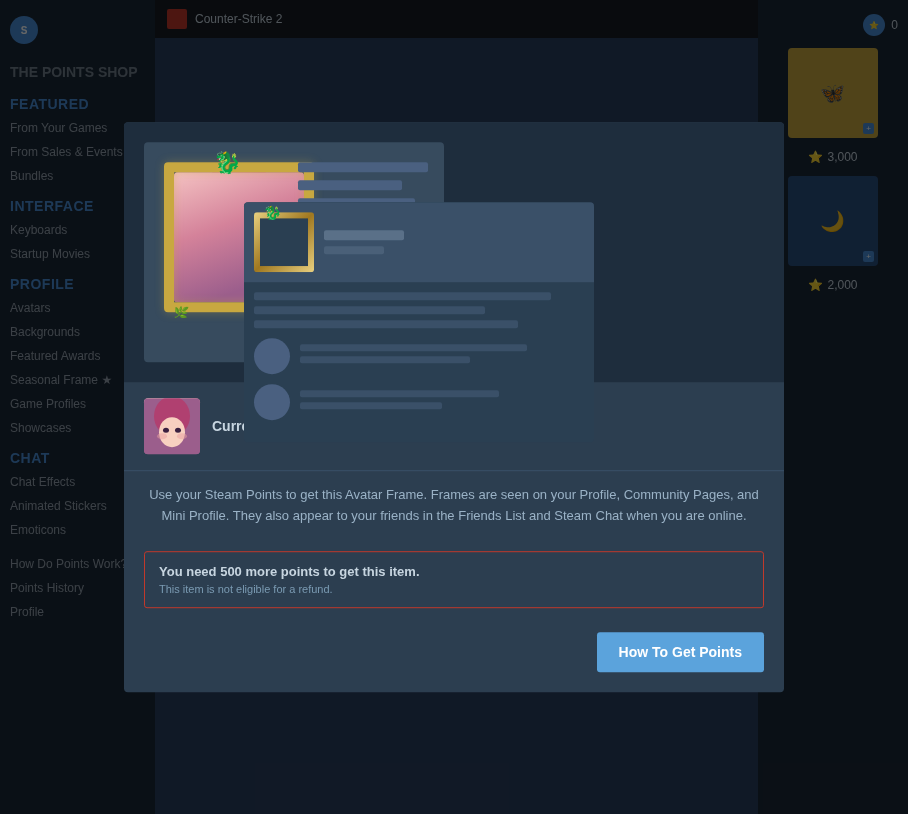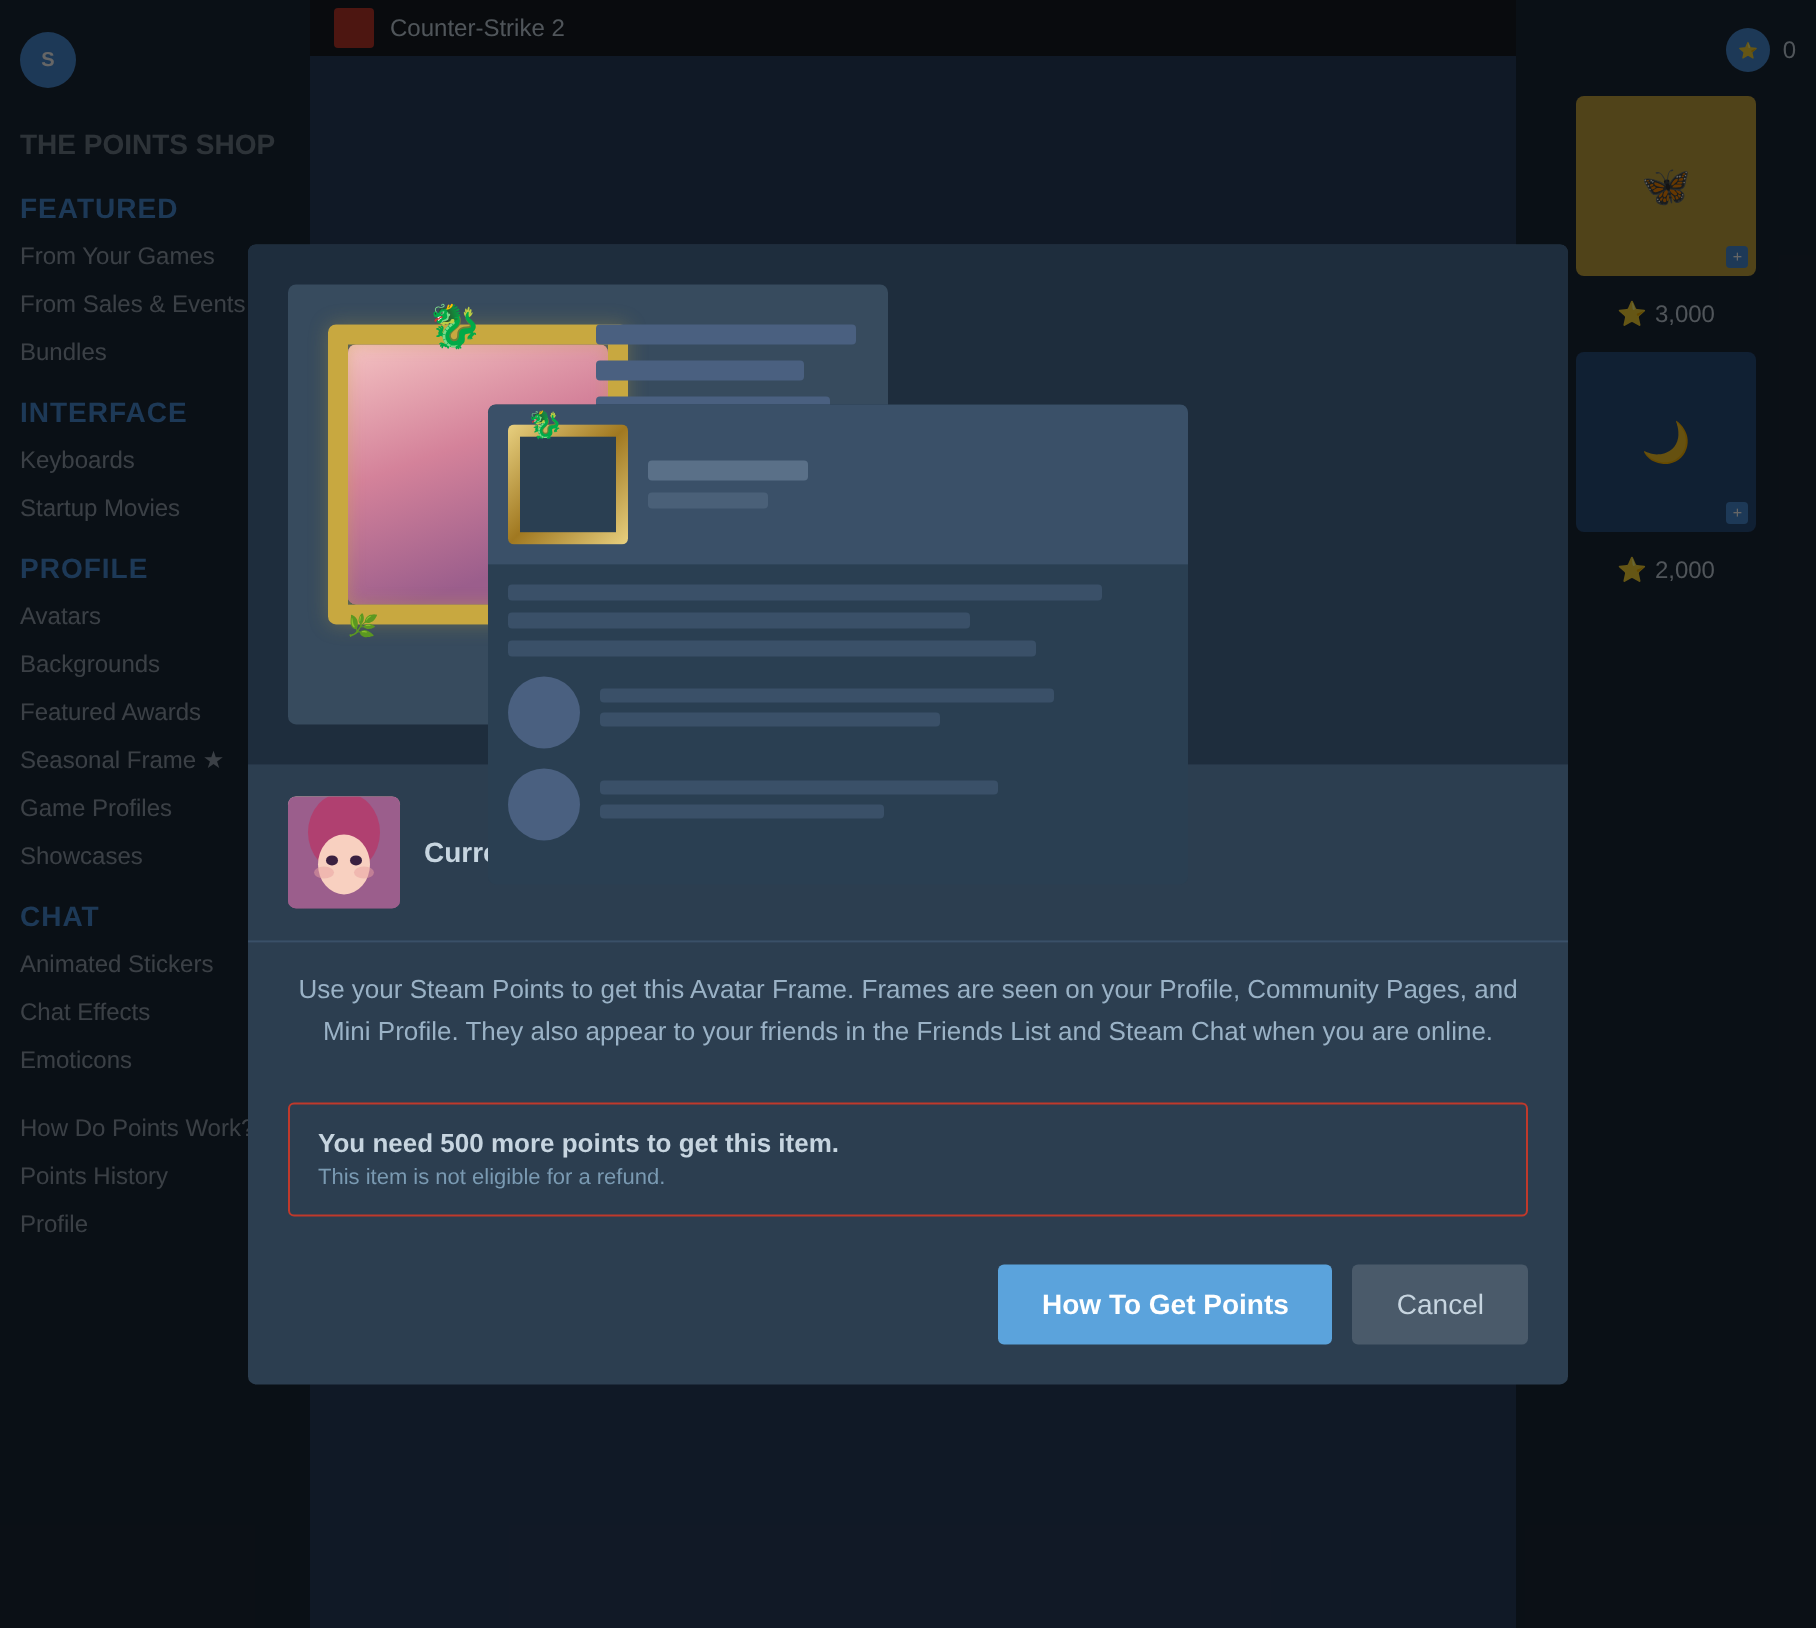--- a/index.html
+++ b/index.html
@@ -77,21 +77,21 @@
 
     .main-content {
       flex: 1;
       background: #2a3f5f;
       position: relative;
       overflow: hidden;
     }
 
     
     .top-bar {
-      height: 28px;
+      height: 38px;
       background: #171d25;
       display: flex;
       align-items: center;
       padding: 0 12px;
       gap: 8px;
     }
 
     .game-icon {
       width: 20px; height: 20px;
       background: #c0392b;
@@ -457,22 +457,22 @@
 
     <div class="sidebar-section-label">PROFILE</div>
     <div class="sidebar-item">Avatars</div>
     <div class="sidebar-item">Backgrounds</div>
     <div class="sidebar-item">Featured Awards</div>
     <div class="sidebar-item">Seasonal Frame ★</div>
     <div class="sidebar-item">Game Profiles</div>
     <div class="sidebar-item">Showcases</div>
 
     <div class="sidebar-section-label">CHAT</div>
+    <div class="sidebar-item">Chat Effects</div>
     <div class="sidebar-item">Animated Stickers</div>
-    <div class="sidebar-item">Chat Effects</div>
     <div class="sidebar-item">Emoticons</div>
 
     <div style="margin-top:10px;"></div>
     <div class="sidebar-item">How Do Points Work?</div>
     <div class="sidebar-item">Points History</div>
     <div class="sidebar-item">Profile</div>
   </div>
 
   <div class="main-content">
     <div class="top-bar">
@@ -624,17 +624,16 @@
       <p class="description-text">Use your Steam Points to get this Avatar Frame. Frames are seen on your Profile, Community Pages, and Mini Profile. They also appear to your friends in the Friends List and Steam Chat when you are online.</p>
     </div>
 
     <div class="points-needed-box">
       <div class="points-needed-title">You need 500 more points to get this item.</div>
       <div class="points-needed-sub">This item is not eligible for a refund.</div>
     </div>
 
     <div class="button-row">
       <button class="btn-how-to">How To Get Points</button>
-      <button class="btn-cancel">Cancel</button>
     </div>
 
   </div>
 </div>
 
 </body></html>

